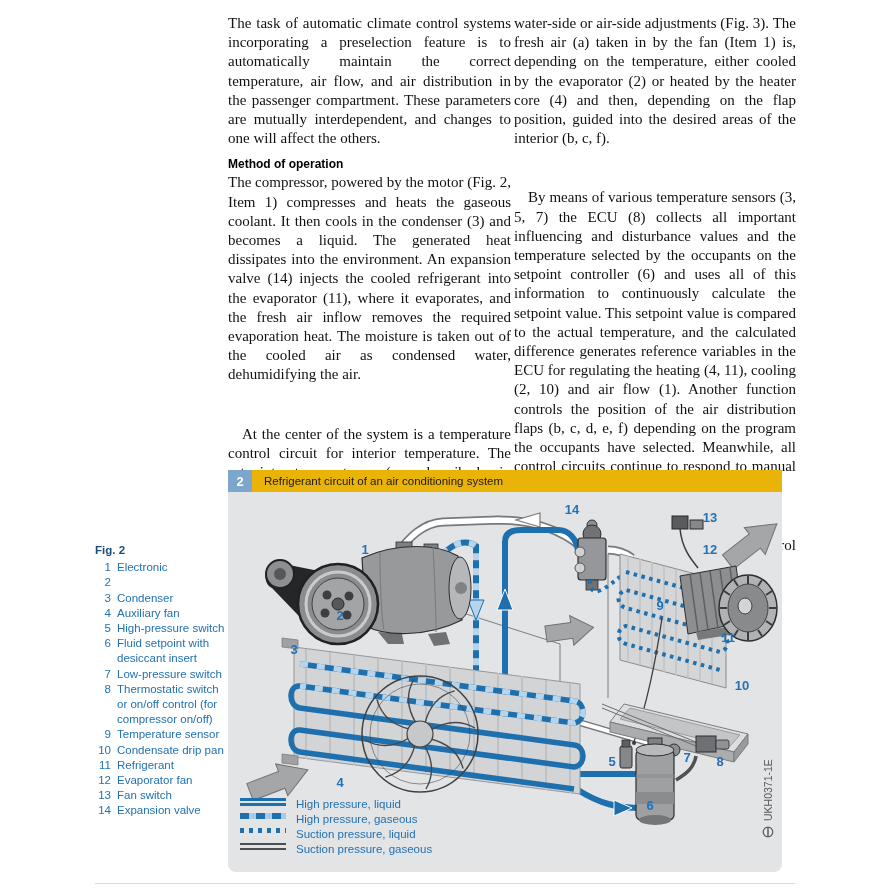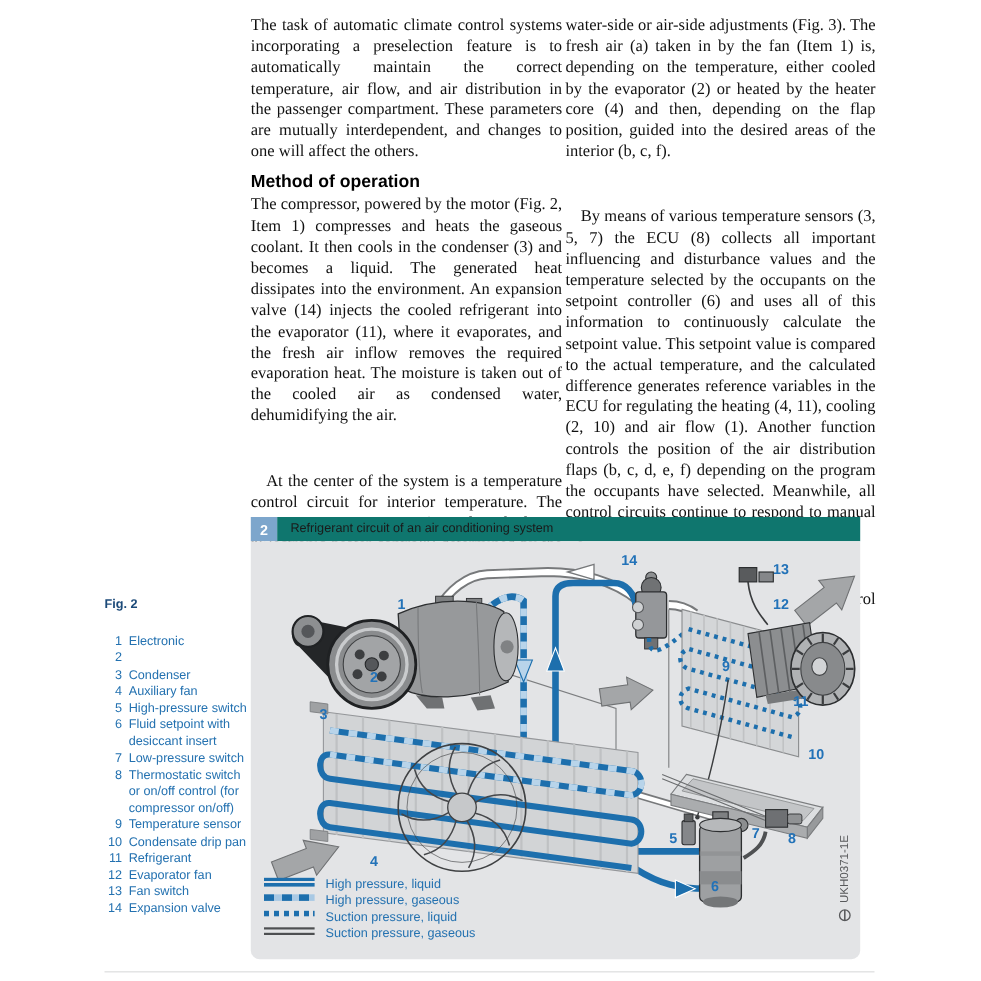--- a/index.html
+++ b/index.html
@@ -5,34 +5,34 @@
   html,body{margin:0;padding:0;background:#fff;}
   .page{position:relative;width:892px;height:892px;background:#ffffff;overflow:hidden;
         font-family:"Liberation Serif",serif;color:#111;}
   
   .col{position:absolute;top:14px;}
   .col-left{left:228px;width:283px;}
   .col-right{left:514px;width:282px;}
   .col p{margin:0;font-size:15px;line-height:19.2px;text-align:justify;}
   .col p.indent{text-indent:14px;margin-top:40px;}
   .col h3{margin:9px 0 2px 0;font-family:"Liberation Sans",sans-serif;
-          font-size:16px;font-weight:bold;color:#000;}
+          font-size:12px;font-weight:bold;color:#000;}
   
   .fig-key{position:absolute;left:95px;top:543px;width:132px;
            font-family:"Liberation Sans",sans-serif;font-size:11.5px;line-height:15.2px;}
-  .fig-key-title{font-weight:bold;color:#1c4a79;margin-bottom:18px;}
+  .fig-key-title{font-weight:bold;color:#1c4a79;margin-bottom:2px;}
   .fig-item{display:flex;color:#2371b0;}
   .fig-item .num{width:16px;flex:none;text-align:right;margin-right:6px;}
   .fig-item .lbl{flex:1;}
   
   .figure{position:absolute;left:228px;top:470px;width:554px;}
   .fig-header{display:flex;height:22px;}
   .fig-num{width:24px;background:#7da6cc;color:#fff;font-family:"Liberation Sans",sans-serif;
            font-weight:bold;font-size:13px;display:flex;align-items:center;justify-content:center;}
-  .fig-title{flex:1;background:#0f766e;font-family:"Liberation Sans",sans-serif;font-size:11.5px;
+  .fig-title{flex:1;background:#eab308;font-family:"Liberation Sans",sans-serif;font-size:11.5px;
              color:#1a1a1a;display:flex;align-items:center;padding-left:12px;}
   .fig-canvas{position:relative;width:554px;height:380px;background:#e3e4e6;
               border-radius:0 0 8px 8px;overflow:hidden;}
   .fig-canvas svg{display:block;}
   
   .line-key{position:absolute;left:12px;bottom:14px;font-family:"Liberation Sans",sans-serif;
             font-size:11.5px;color:#2371b0;}
   .lk-row{display:flex;align-items:flex-start;height:15px;}
   .lk-sample{width:46px;margin-right:10px;flex:none;}
   .ls-solid{height:8px;background:linear-gradient(#1d6fad 0 3px,#e3e4e6 3px 5px,#1d6fad 5px 8px);}

